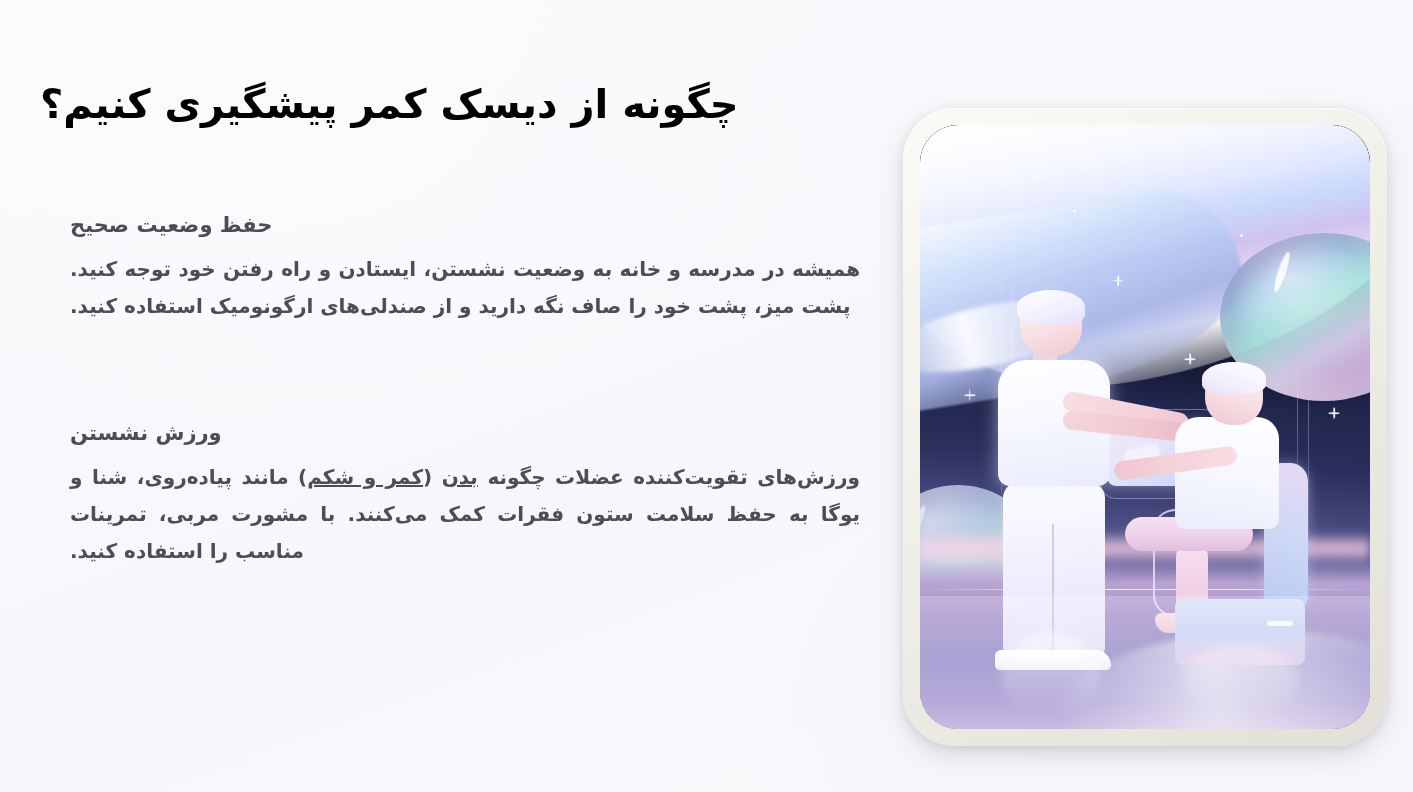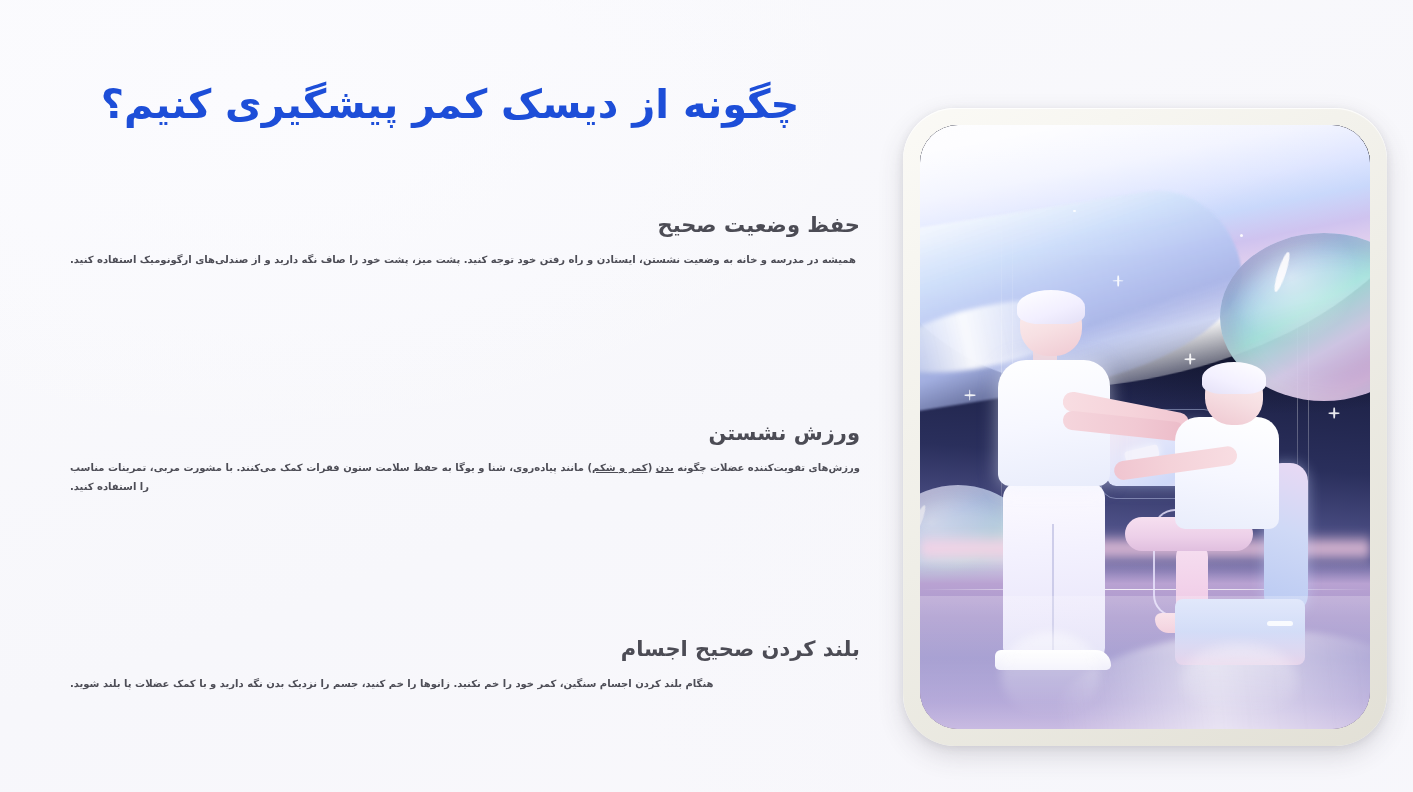--- a/index.html
+++ b/index.html
@@ -24,46 +24,46 @@
 
   
   .text-col{
     position:absolute;
     left:40px;top:0;width:820px;height:792px;
     direction:rtl;
   }
   .slide-title{
     position:absolute;
     top:52px;right:0;left:0;
-    text-align:center;
+    text-align:left;
     font-size:40px;
     font-weight:bold;
-    color:#1d4ed8;
+    color:#000000;
     letter-spacing:0px;
     line-height:1.25;
     white-space:nowrap;
   }
 
   .section{position:absolute;right:0;width:790px;}
   .sec-1{top:212px;}
   .sec-2{top:420px;}
   .sec-3{top:636px;}
 
   .sec-head{
-    text-align:right;
+    text-align:left;
     font-size:21px;
     font-weight:bold;
     color:#4c4c55;
     margin:0 0 12px 0;
     line-height:1.3;
   }
   .sec-body{
     text-align:justify;
     text-align-last:left;
-    font-size:10px;
+    font-size:20px;
     font-weight:bold;
     color:#4d4d56;
     line-height:1.85;
     margin:0;
     direction:rtl;
   }
   .sec-body .ltr-period{unicode-bidi:isolate;}
 
   
   .spell{
@@ -420,24 +420,20 @@
     <div class="section sec-1">
       <h2 class="sec-head">حفظ وضعیت صحیح</h2>
       <p class="sec-body"><span>همیشه در مدرسه و خانه به وضعیت نشستن، ایستادن و راه رفتن خود توجه کنید</span><span class="ltr-period">.</span> <span>پشت میز، پشت خود را صاف نگه دارید و از صندلی‌های ارگونومیک استفاده کنید.</span></p>
     </div>
 
     <div class="section sec-2">
       <h2 class="sec-head">ورزش نشستن</h2>
       <p class="sec-body"><span>ورزش‌های تقویت‌کننده عضلات چگونه </span><span class="spell">بدن</span><span> (</span><span class="spell">کمر و شکم</span><span>) مانند پیاده‌روی، شنا و یوگا به حفظ سلامت ستون فقرات کمک می‌کنند</span><span class="ltr-period">.</span> <span>با مشورت مربی، تمرینات مناسب را استفاده کنید.</span></p>
     </div>
 
-    <div class="section sec-3">
-      <h2 class="sec-head">بلند کردن صحیح اجسام</h2>
-      <p class="sec-body"><span>هنگام بلند کردن اجسام سنگین، کمر خود را خم نکنید</span><span class="ltr-period">.</span> <span>زانوها را خم کنید، جسم را نزدیک بدن نگه دارید و با کمک عضلات پا بلند شوید.</span></p>
-    </div>
 
   </div>
 
   <div class="art-wrap">
     <div class="frame">
       <div class="art">
 
         <div class="sky-grad"></div>
         <div class="darkwave"></div>
         <div class="swoosh"></div>

